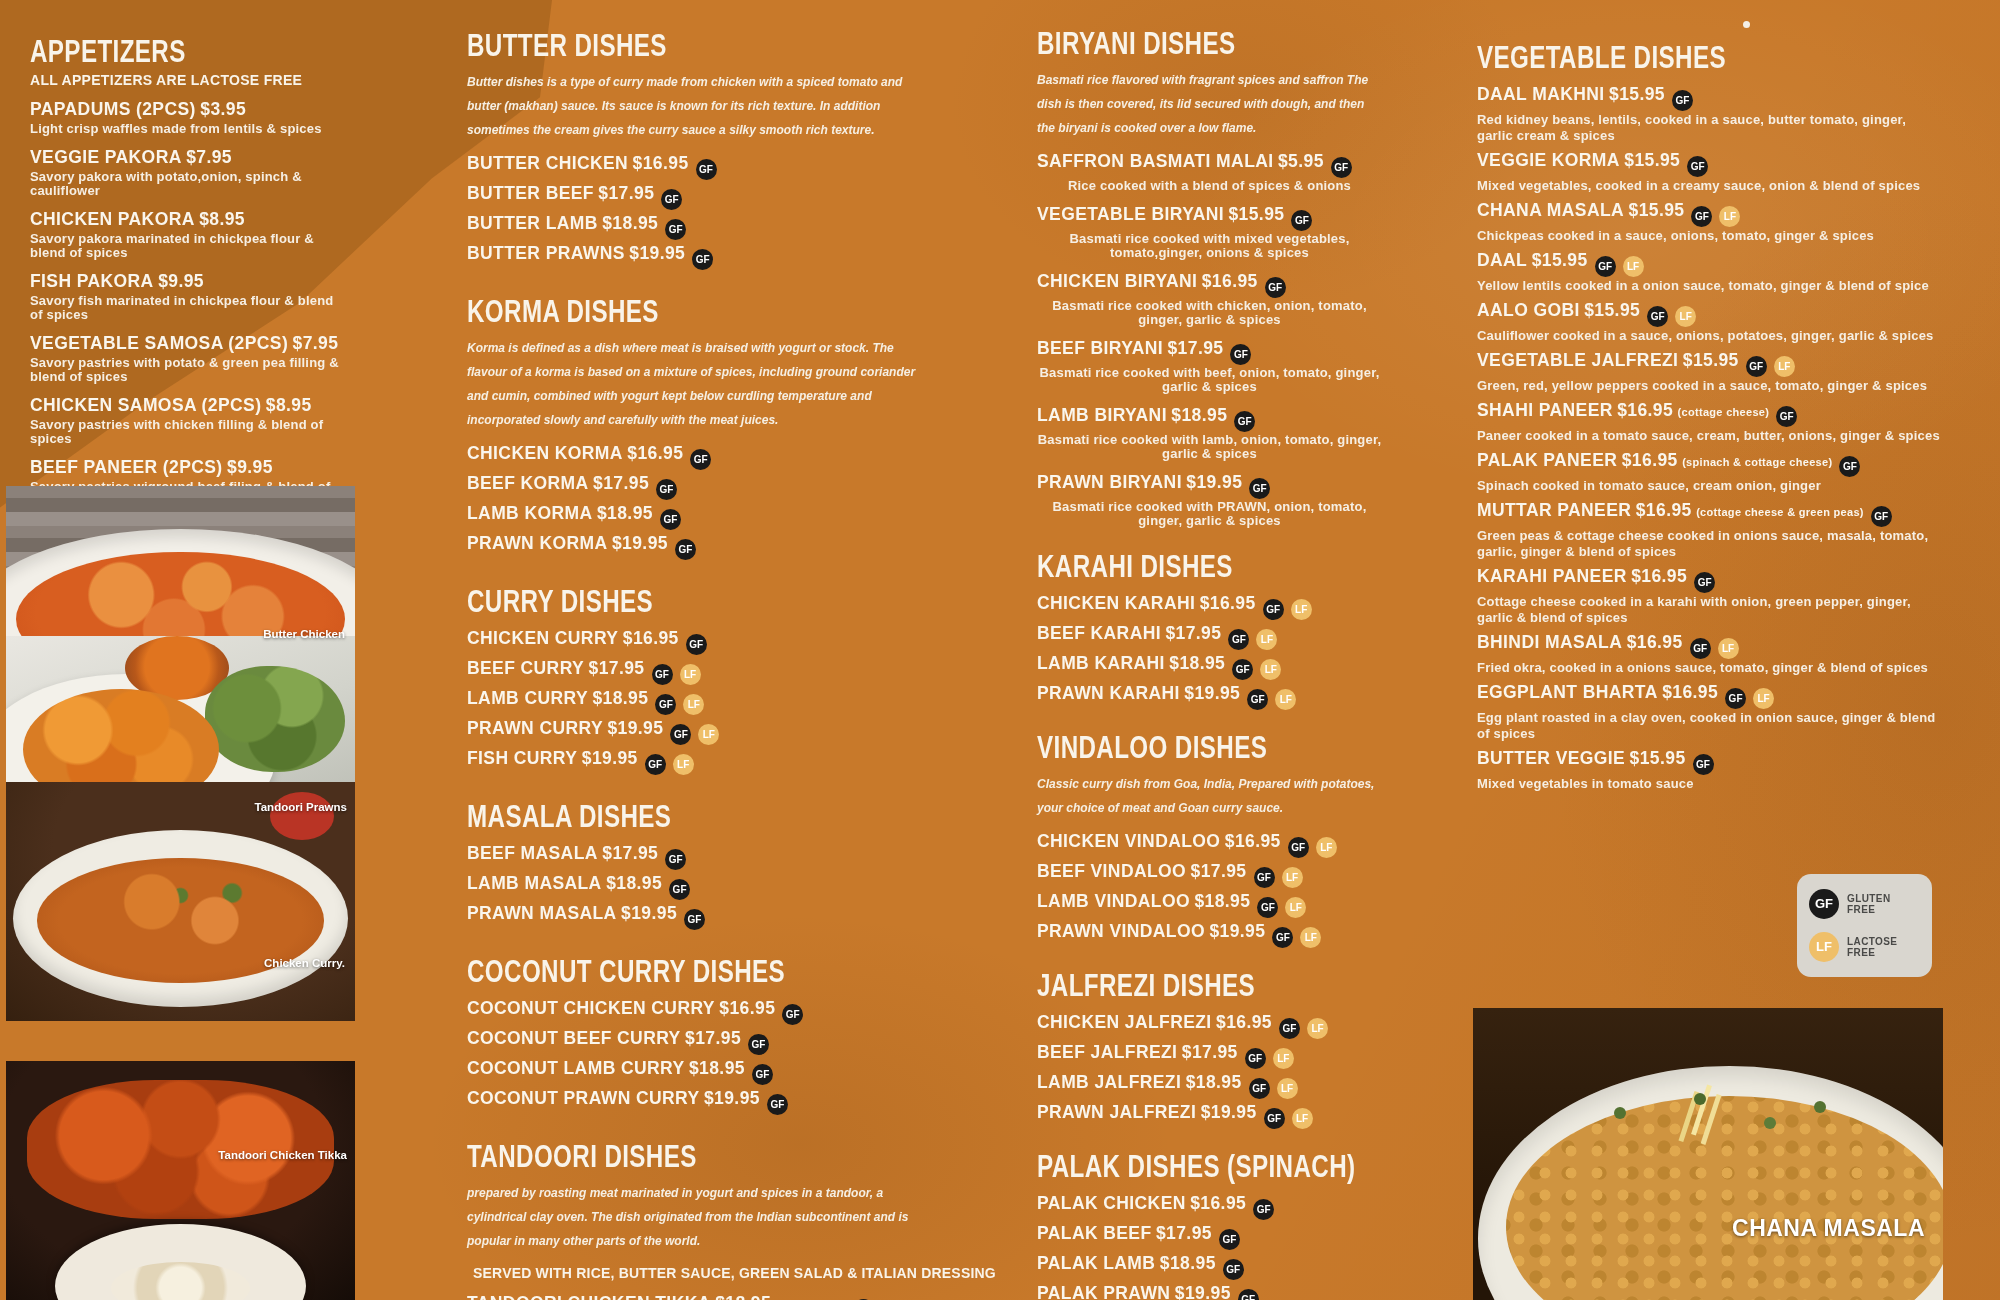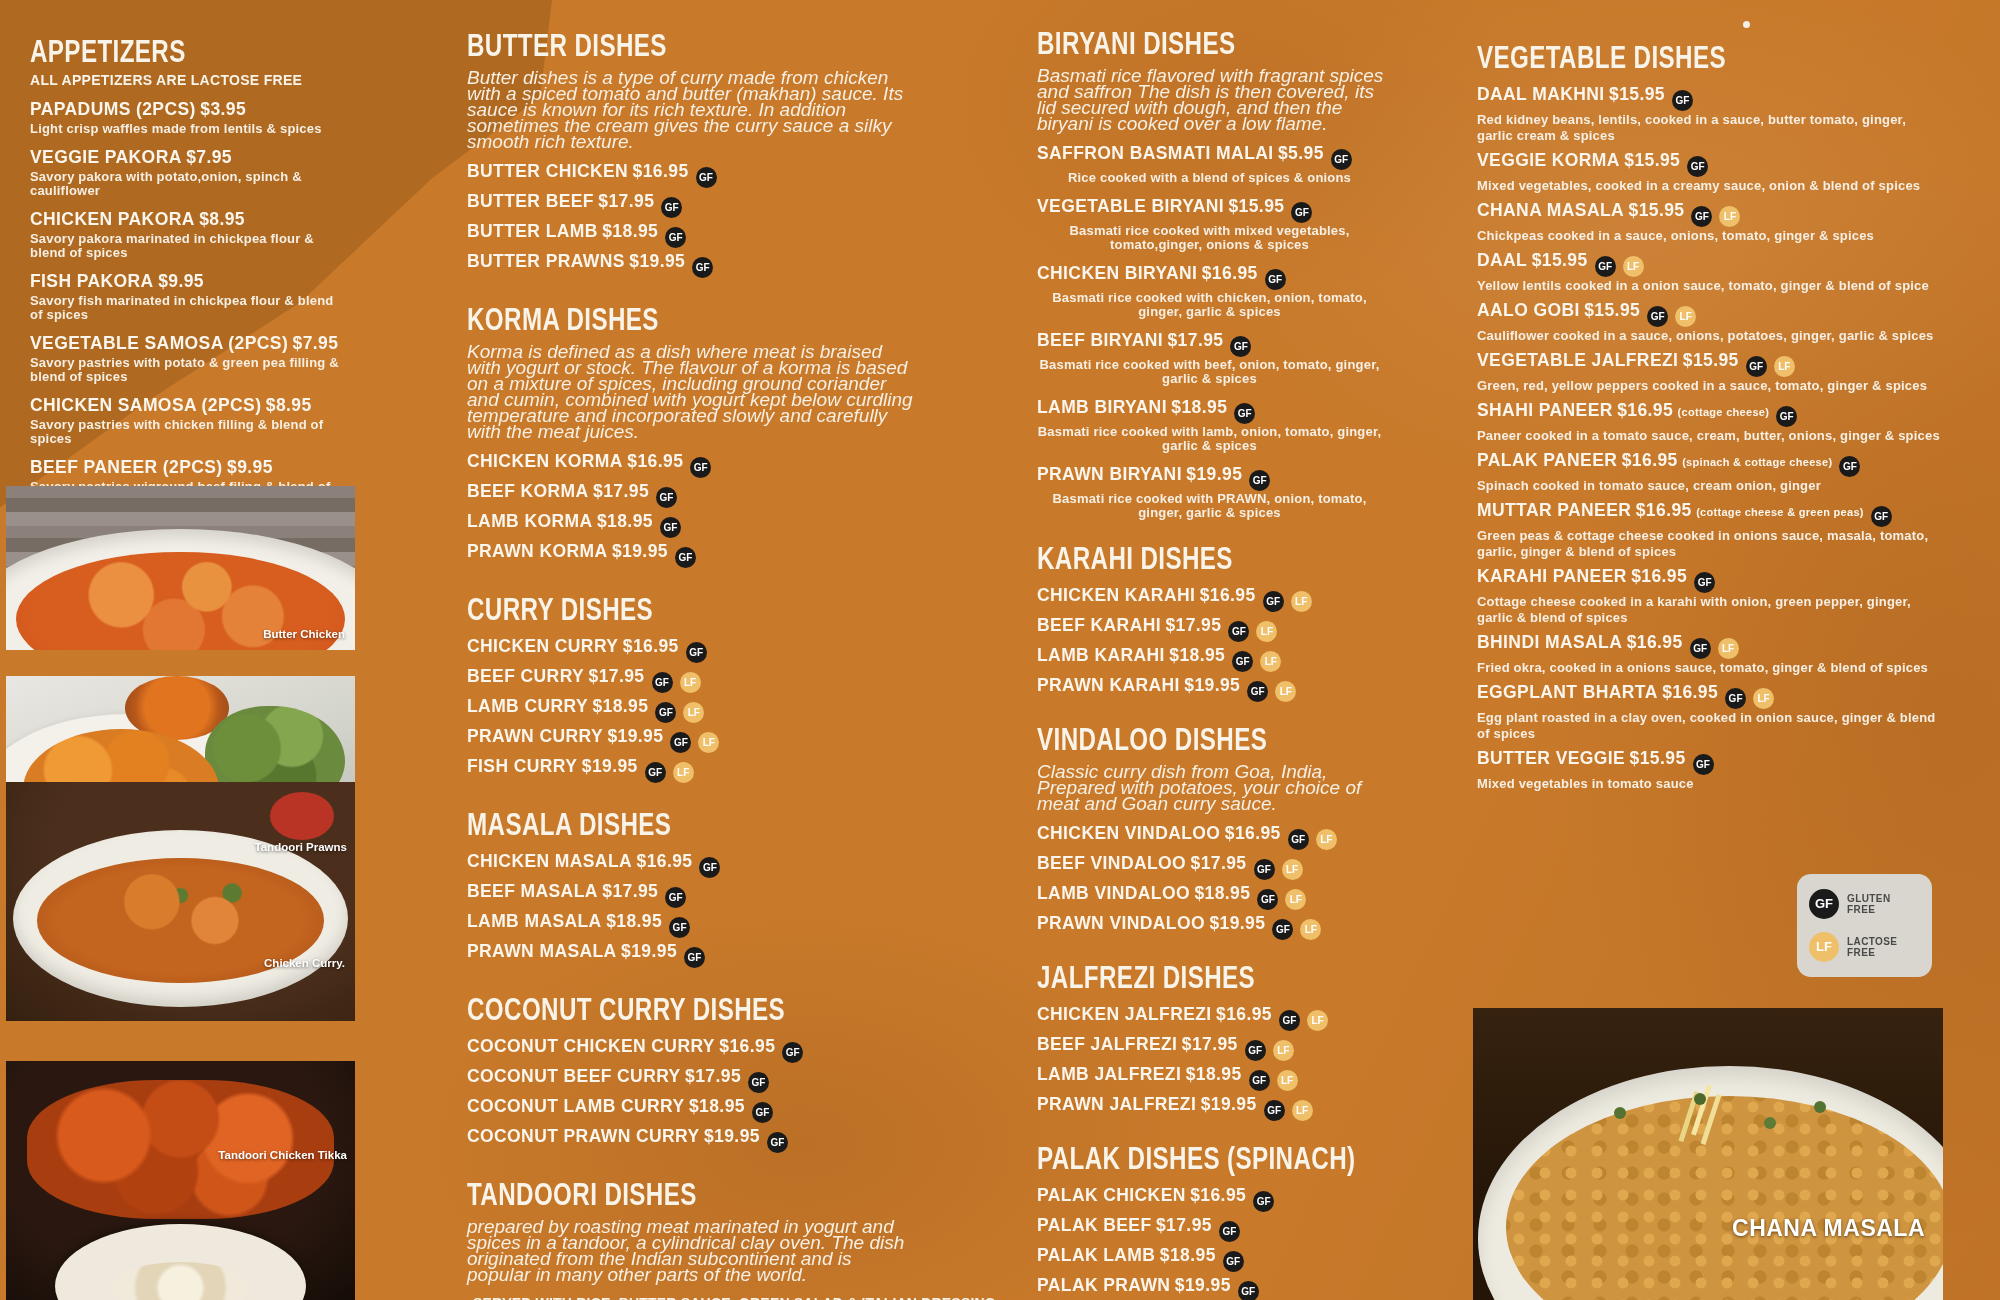--- a/index.html
+++ b/index.html
@@ -26,21 +26,21 @@
 
   .col { position:absolute; }
   .sec { margin-bottom:24px; }
   .col-3 .sec { margin-bottom:20px; }
   .sec-title {
     font-size:31px; font-weight:bold; color:#f9f4ea; line-height:36px;
     transform:scaleX(.78); transform-origin:0 50%;
     white-space:nowrap; letter-spacing:.5px; margin-bottom:6px;
   }
   .sec-subtitle { font-size:14px; font-weight:bold; color:#f9f4ea; letter-spacing:.3px; margin:-4px 0 10px; }
-  .sec-intro { font-style:italic; font-size:19px; line-height:16px; color:#f6efe3; margin-bottom:9px; }
+  .sec-intro { font-style:italic; font-size:12px; line-height:24px; color:#f6efe3; margin-bottom:9px;font-weight:bold; }
   .col-2 .sec-intro { max-width:452px; }
   .col-3 .sec-intro { max-width:348px; }
   .sec-note { font-size:14px; font-weight:bold; color:#f9f4ea; letter-spacing:.2px; margin:12px 0 10px 6px; }
 
   .item { line-height:25px; white-space:nowrap; margin-bottom:1px; }
   .col-1 .item { line-height:22px; }
   .col-4 .item { line-height:24px; }
   .item-name, .item-price { font-size:17.5px; font-weight:bold; color:#faf6ed; letter-spacing:.4px; }
   .item-note { font-size:11px; font-weight:bold; color:#faf6ed; letter-spacing:.3px; }
   .item-desc { font-size:13px; font-weight:bold; color:#f6efe4; line-height:14.5px; letter-spacing:.2px; margin:1px 0 9px; }
@@ -71,21 +71,21 @@
     box-shadow:inset 0 8px 14px rgba(0,0,0,.12); }
   #p1 .curry { position:absolute; left:3%; right:3%; top:40%; bottom:-22%; border-radius:50%;
     background:
       radial-gradient(circle at 32% 32%, #ea9040 0 13%, transparent 14%),
       radial-gradient(circle at 58% 26%, #e8923f 0 11%, transparent 12%),
       radial-gradient(circle at 48% 58%, #e27733 0 16%, transparent 17%),
       radial-gradient(circle at 72% 48%, #e5823a 0 12%, transparent 13%),
       radial-gradient(ellipse at 50% 45%, #d85e20 0 62%, #c74d17 100%); }
   #p1 .photo-label { right:10px; bottom:10px; }
 
-  #p2 { left:6px; top:676px; width:349px; height:189px;
+  #p2 { left:6px; top:636px; width:349px; height:189px;
     background:linear-gradient(160deg,#e9e7e1 0%, #d2d3cb 55%, #b9bbb2 100%); }
   #p2 .plate { position:absolute; left:-8%; top:20%; width:85%; height:90%; border-radius:50%; background:#f3f1ea;
     box-shadow:0 4px 10px rgba(0,0,0,.18); }
   #p2 .sauce { position:absolute; left:34%; top:0; width:30%; height:34%; border-radius:50%;
     background:radial-gradient(circle at 50% 48%, #e0741f 0 52%, #b8581a 68%, #8c451c 100%); }
   #p2 .greens { position:absolute; right:3%; top:16%; width:40%; height:56%; border-radius:46% 54% 50% 50%;
     background:
       radial-gradient(circle at 30% 40%, #6d8f3c 0 28%, transparent 30%),
       radial-gradient(circle at 62% 28%, #84a64f 0 26%, transparent 28%),
       radial-gradient(circle at 55% 66%, #57772e 0 32%, transparent 34%),
@@ -193,21 +193,20 @@
       <section class="sec">
         <h2 class="sec-title">CURRY DISHES</h2>
         <div class="item"><span class="item-name">CHICKEN CURRY</span> <span class="item-price">$16.95</span><span class="badge badge-gf">GF</span></div>
         <div class="item"><span class="item-name">BEEF CURRY</span> <span class="item-price">$17.95</span><span class="badge badge-gf">GF</span><span class="badge badge-lf">LF</span></div>
         <div class="item"><span class="item-name">LAMB CURRY</span> <span class="item-price">$18.95</span><span class="badge badge-gf">GF</span><span class="badge badge-lf">LF</span></div>
         <div class="item"><span class="item-name">PRAWN CURRY</span> <span class="item-price">$19.95</span><span class="badge badge-gf">GF</span><span class="badge badge-lf">LF</span></div>
         <div class="item"><span class="item-name">FISH CURRY</span> <span class="item-price">$19.95</span><span class="badge badge-gf">GF</span><span class="badge badge-lf">LF</span></div>
       </section>
       <section class="sec">
         <h2 class="sec-title">MASALA DISHES</h2>
-        <div class="item"><span class="item-name">CHICKEN MASALA</span> <span class="item-price">$16.95</span><span class="badge badge-gf">GF</span></div>
         <div class="item"><span class="item-name">BEEF MASALA</span> <span class="item-price">$17.95</span><span class="badge badge-gf">GF</span></div>
         <div class="item"><span class="item-name">LAMB MASALA</span> <span class="item-price">$18.95</span><span class="badge badge-gf">GF</span></div>
         <div class="item"><span class="item-name">PRAWN MASALA</span> <span class="item-price">$19.95</span><span class="badge badge-gf">GF</span></div>
       </section>
       <section class="sec">
         <h2 class="sec-title">COCONUT CURRY DISHES</h2>
         <div class="item"><span class="item-name">COCONUT CHICKEN CURRY</span> <span class="item-price">$16.95</span><span class="badge badge-gf">GF</span></div>
         <div class="item"><span class="item-name">COCONUT BEEF CURRY</span> <span class="item-price">$17.95</span><span class="badge badge-gf">GF</span></div>
         <div class="item"><span class="item-name">COCONUT LAMB CURRY</span> <span class="item-price">$18.95</span><span class="badge badge-gf">GF</span></div>
         <div class="item"><span class="item-name">COCONUT PRAWN CURRY</span> <span class="item-price">$19.95</span><span class="badge badge-gf">GF</span></div>

